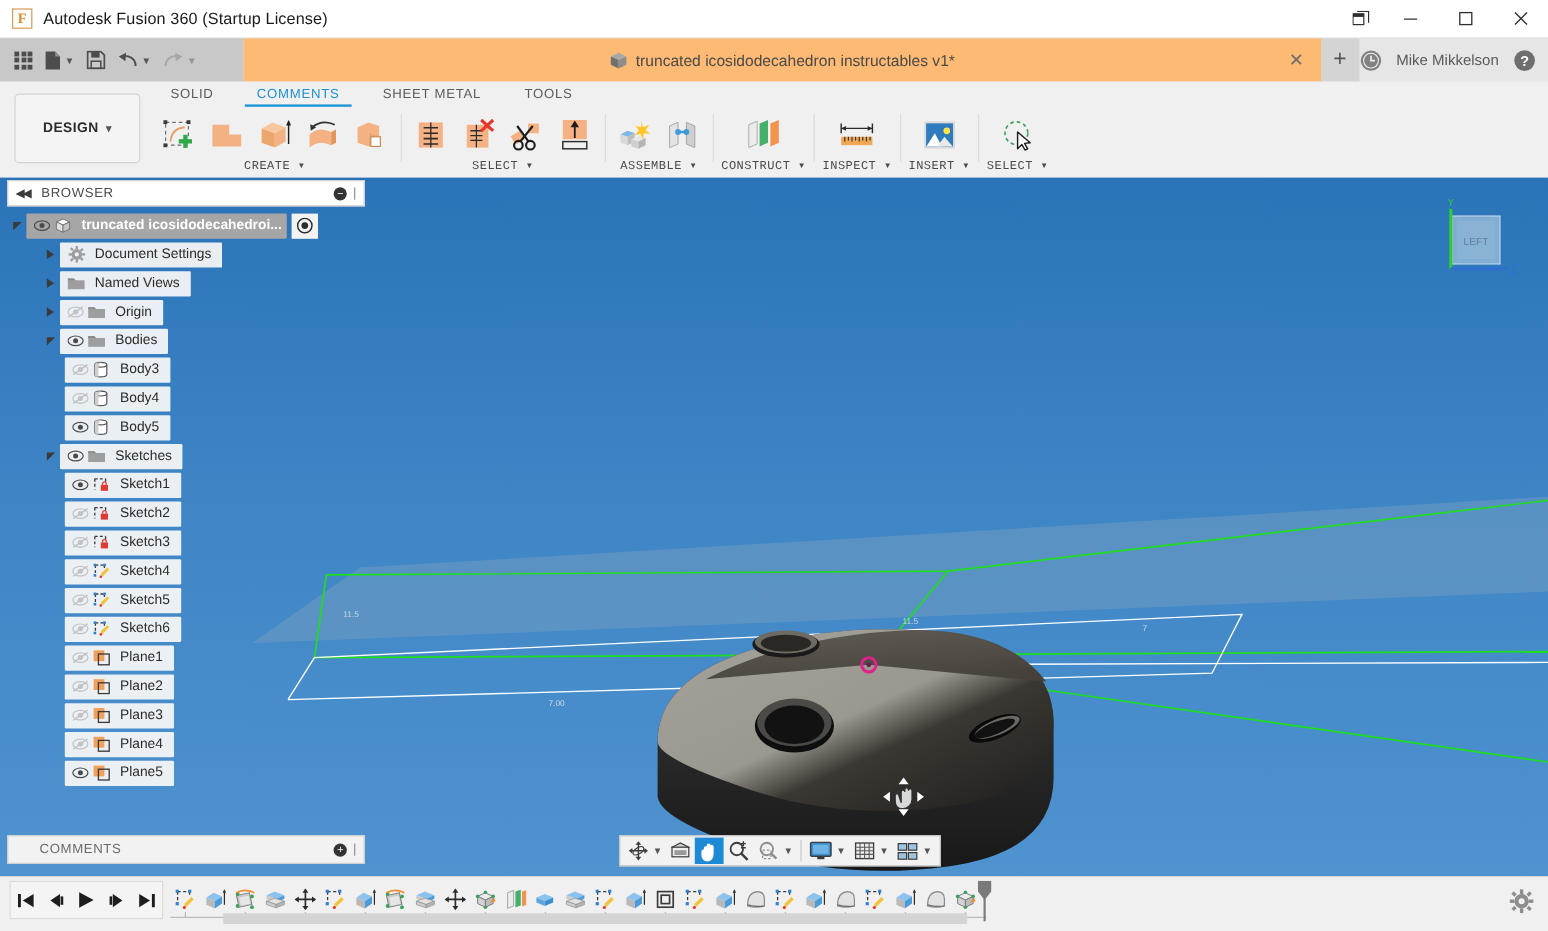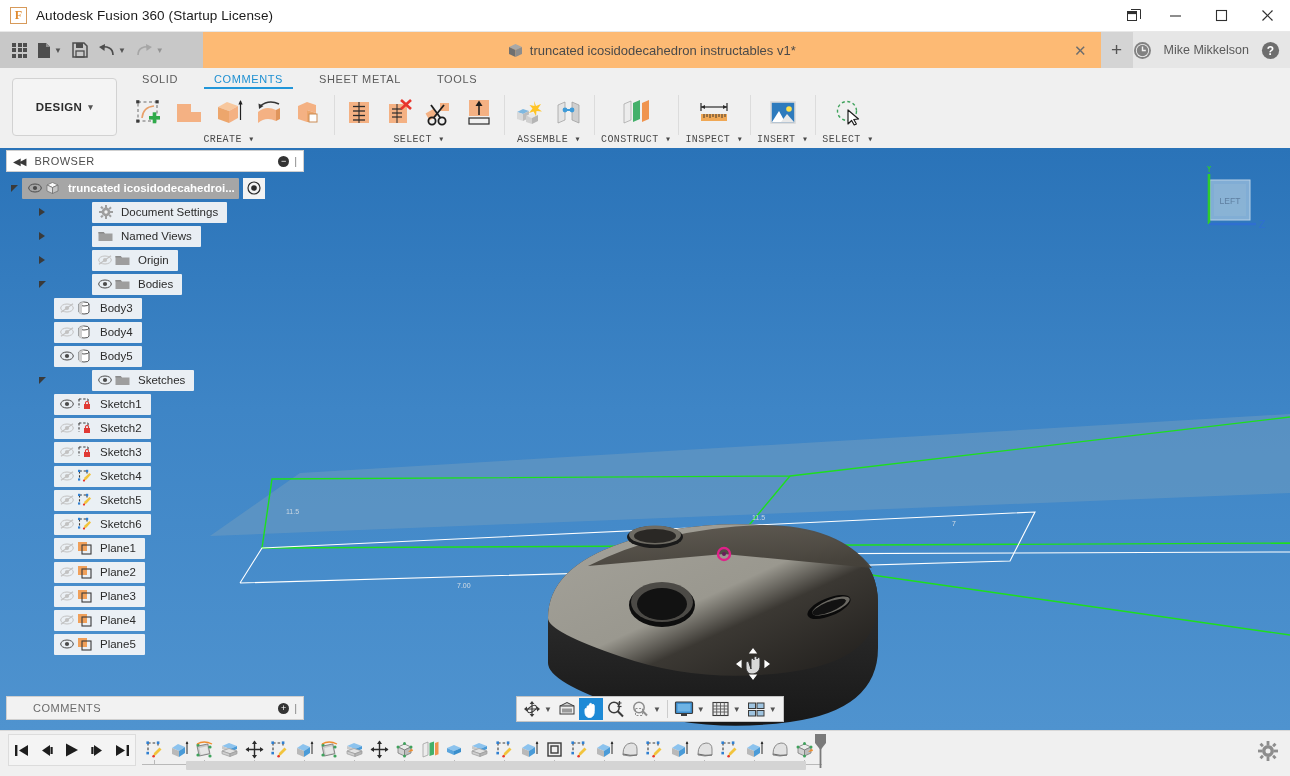--- a/index.html
+++ b/index.html
@@ -172,21 +172,21 @@
   .tchip .tlabel { margin-left: 6px; white-space: nowrap; }
   .tchip.sel .tlabel { color: #ffffff; font-weight: bold; }
   .eye { width: 17px; display: flex; align-items: center; justify-content: center; }
   .ticon { width: 19px; display: flex; align-items: center; justify-content: center; }
   .root-extra {
     width: 22px; display: flex; align-items: center; justify-content: center;
     background: #f3f3f3; height: 21px; margin-left: 4px;
   }
 
   
-  .lv1 { padding-left: 28px; gap: 42px; }
+  .lv1 { padding-left: 28px; }
   .lv2 { padding-left: 48px; }
 
   
   .comments {
     position: absolute; left: 6px; top: 696px; width: 298px; height: 24px;
     background: #f2f2f2; border: 1px solid #cfcfcf; display: flex;
     align-items: center; padding: 0 6px; z-index: 25;
   }
   .comments .c-title {
     font-size: 11px; color: #6a6a6a; letter-spacing: .5px; margin-left: 20px;

